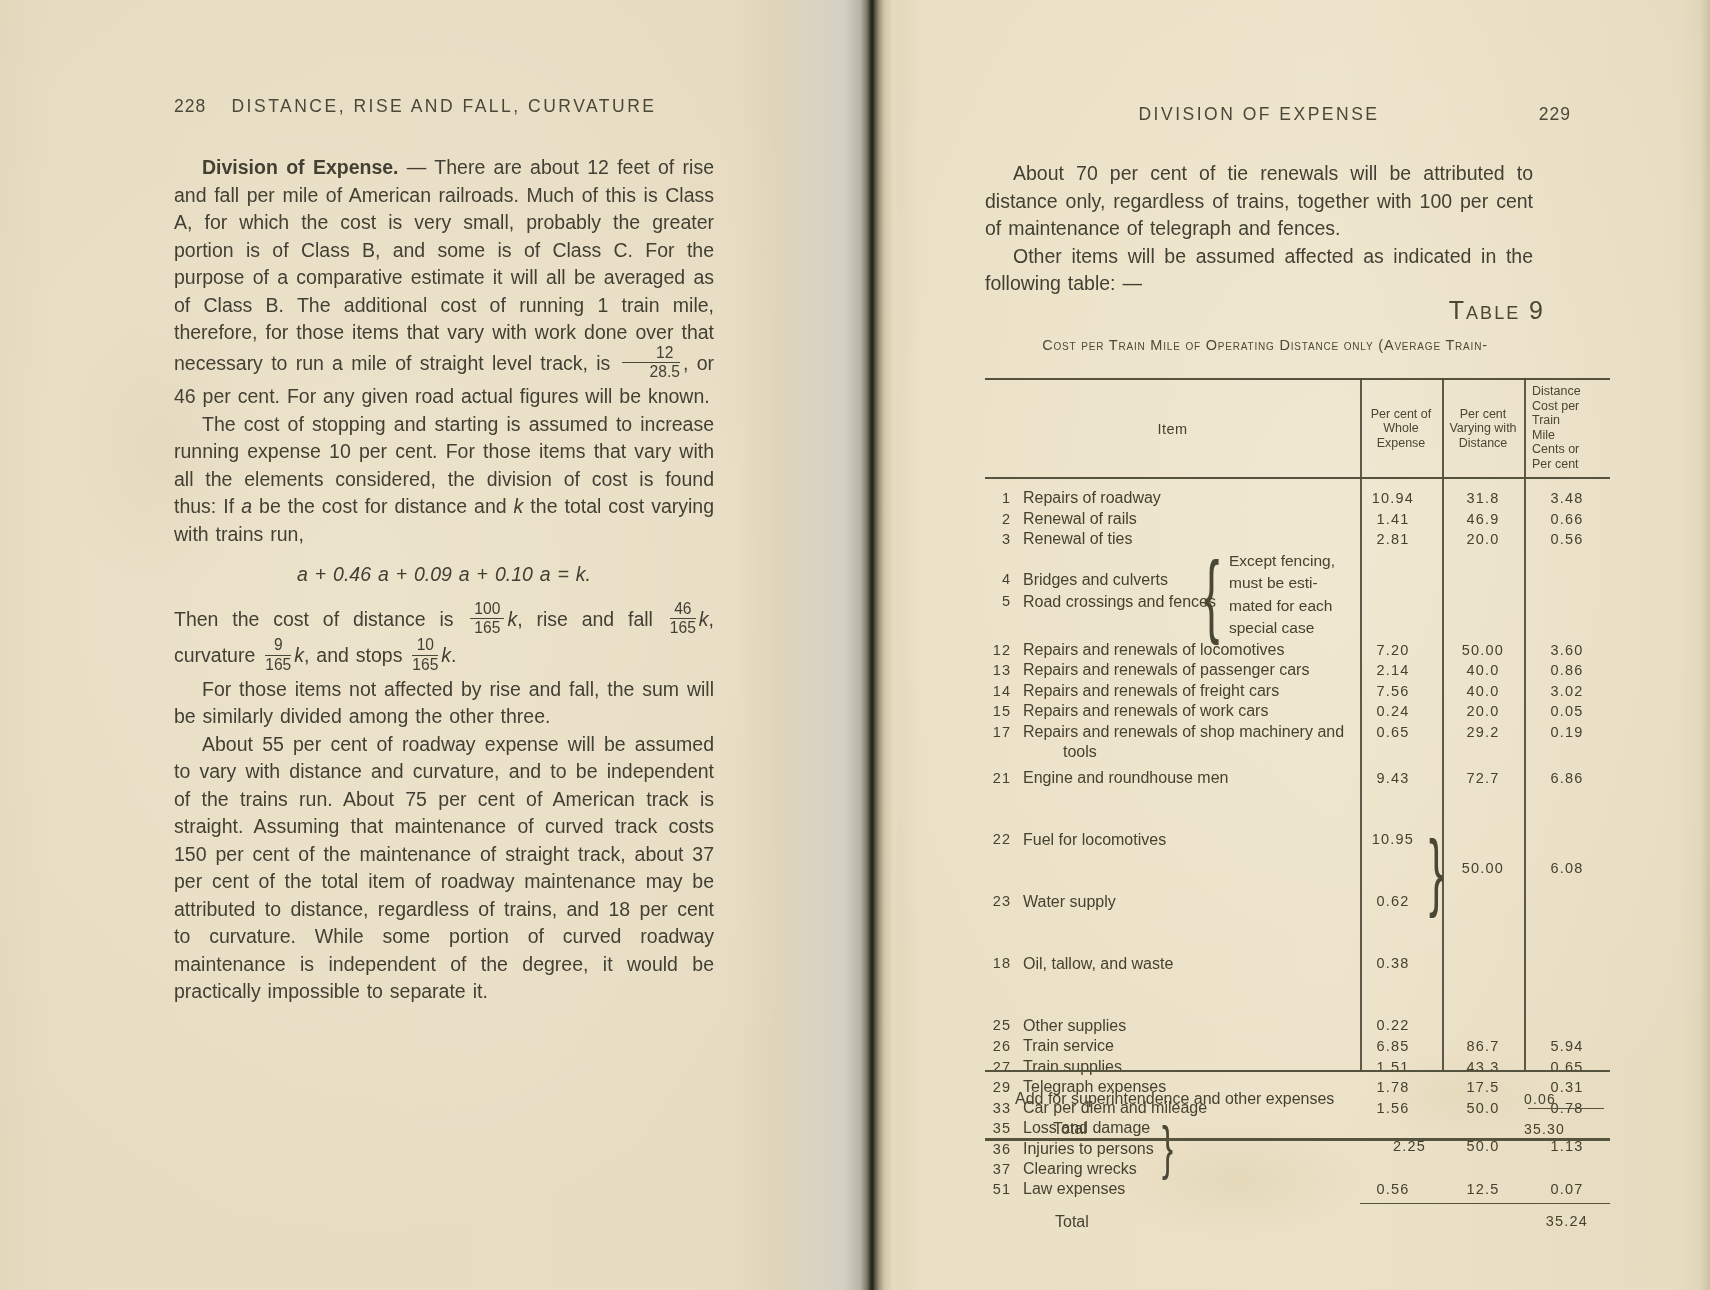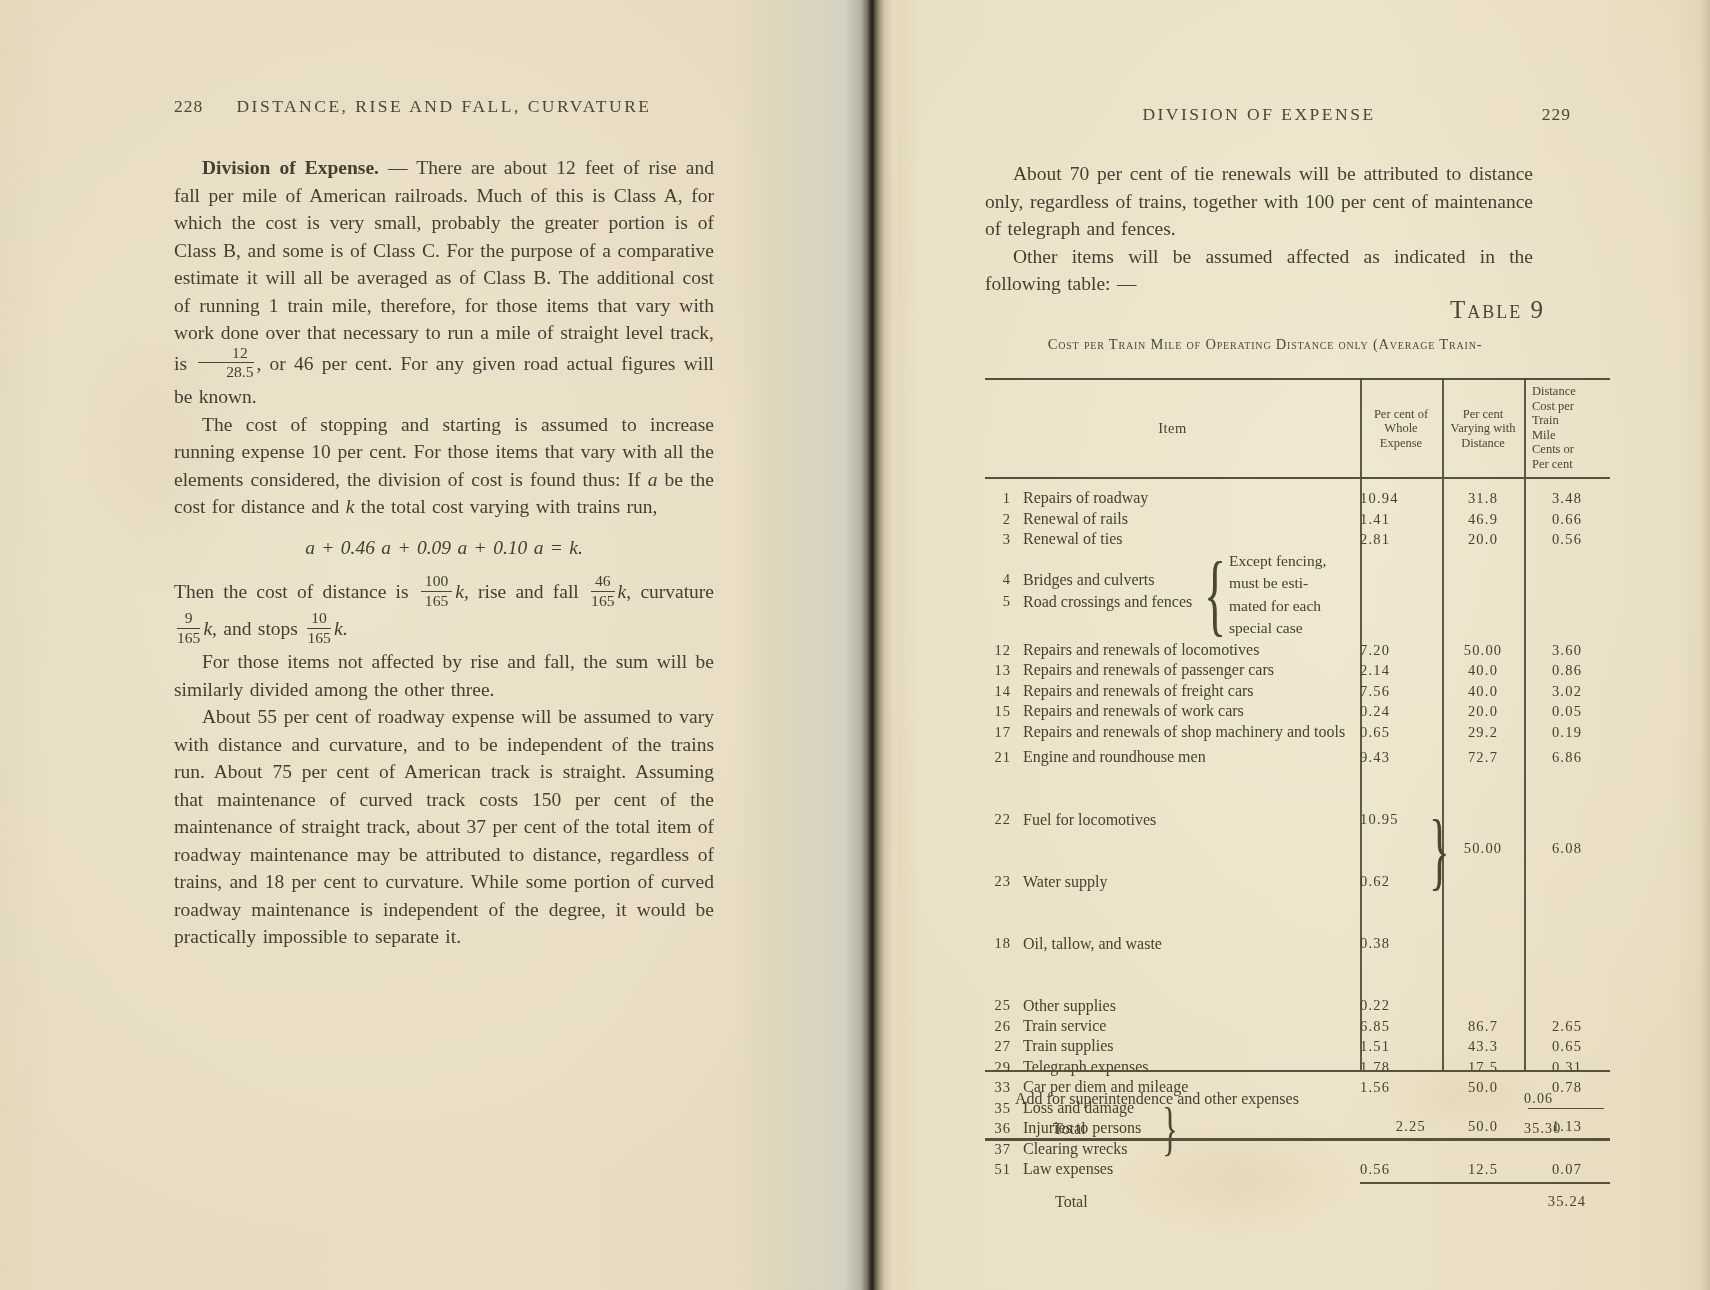--- a/index.html
+++ b/index.html
@@ -1,17 +1,17 @@
 <!DOCTYPE html>
 <html><head>
 <meta charset="utf-8">
 <style>
   html,body{margin:0;padding:0;background:#b8ab8d;}
   .canvas{position:relative;width:1710px;height:1290px;overflow:hidden;
-          font-family:Liberation Serif, serif;color:#403e33;background:#84cc16;}
+          font-family:Liberation Sans, sans-serif;color:#403e33;background:#84cc16;}
   
   .page-left{position:absolute;left:0;top:0;width:880px;height:1290px;
     background:
       radial-gradient(ellipse 900px 1000px at 40% 45%, rgba(255,252,240,0.20), rgba(0,0,0,0) 70%),
       linear-gradient(90deg,#e3d8bc 0,#e7dcc1 6%,#e8ddc3 60%,#e6dbc0 100%);}
   .page-right{position:absolute;left:880px;top:0;width:830px;height:1290px;
     background:
       radial-gradient(ellipse 800px 950px at 55% 40%, rgba(255,252,242,0.22), rgba(0,0,0,0) 72%),
       linear-gradient(90deg,#ddd2b5 0,#eae0c5 5%,#ece2c8 55%,#e7dcc0 96%,#dfd4b7 100%);}
   .gutter{position:absolute;left:735px;top:0;width:165px;height:1290px;
@@ -69,21 +69,21 @@
   .h-col{display:flex;flex-direction:column;justify-content:center;text-align:center;
          font-size:12.5px;line-height:14.5px;color:#4a4734;}
   .h-col4{justify-content:flex-start;text-align:left;padding:4px 0 0 8px;}
 
   .t-rows{position:absolute;top:182px;left:0;width:625px;padding-top:10px;}
   .trow{display:grid;grid-template-columns:38px 337px 82px 82px 86px;
         align-items:start;min-height:20.5px;line-height:20.5px;}
   .c-no{text-align:right;padding-right:12px;font-size:14.5px;letter-spacing:1px;}
   .c-item{padding-left:40px;text-indent:-40px;}
   .c-val{font-size:14.5px;letter-spacing:1.2px;}
-  .c2{text-align:left;padding-right:16px;}
+  .c2{text-align:center;padding-right:16px;}
   .c3{text-align:center;}
   .c4{text-align:center;}
 
   .grp{position:relative;}
   .grp-bridges{height:90px;}
   .gb-row{position:absolute;left:0;display:grid;grid-template-columns:38px 300px;width:338px;}
   .gb-r4{top:21px;} .gb-r5{top:43px;}
   .gb-brace{position:absolute;left:219px;top:-2px;height:94px;font-size:92px;line-height:92px;
             transform:scaleX(0.5);transform-origin:left center;color:#4a4734;font-weight:400;}
   .gb-note{position:absolute;left:244px;top:0;width:112px;text-align:justify;
@@ -305,21 +305,21 @@
         <div class="gs-brace">}</div>
         <div class="gs-vary">50.00</div>
         <div class="gs-dist">6.08</div>
       </div>
 
       <div class="trow">
         <span class="c-no">26</span>
         <span class="c-item">Train service</span>
         <span class="c-val c2">6.85</span>
         <span class="c-val c3">86.7</span>
-        <span class="c-val c4">2.65</span>
+        <span class="c-val c4">5.94</span>
       </div>
       <div class="trow">
         <span class="c-no">27</span>
         <span class="c-item">Train supplies</span>
         <span class="c-val c2">1.51</span>
         <span class="c-val c3">43.3</span>
         <span class="c-val c4">0.65</span>
       </div>
       <div class="trow">
         <span class="c-no">29</span>

